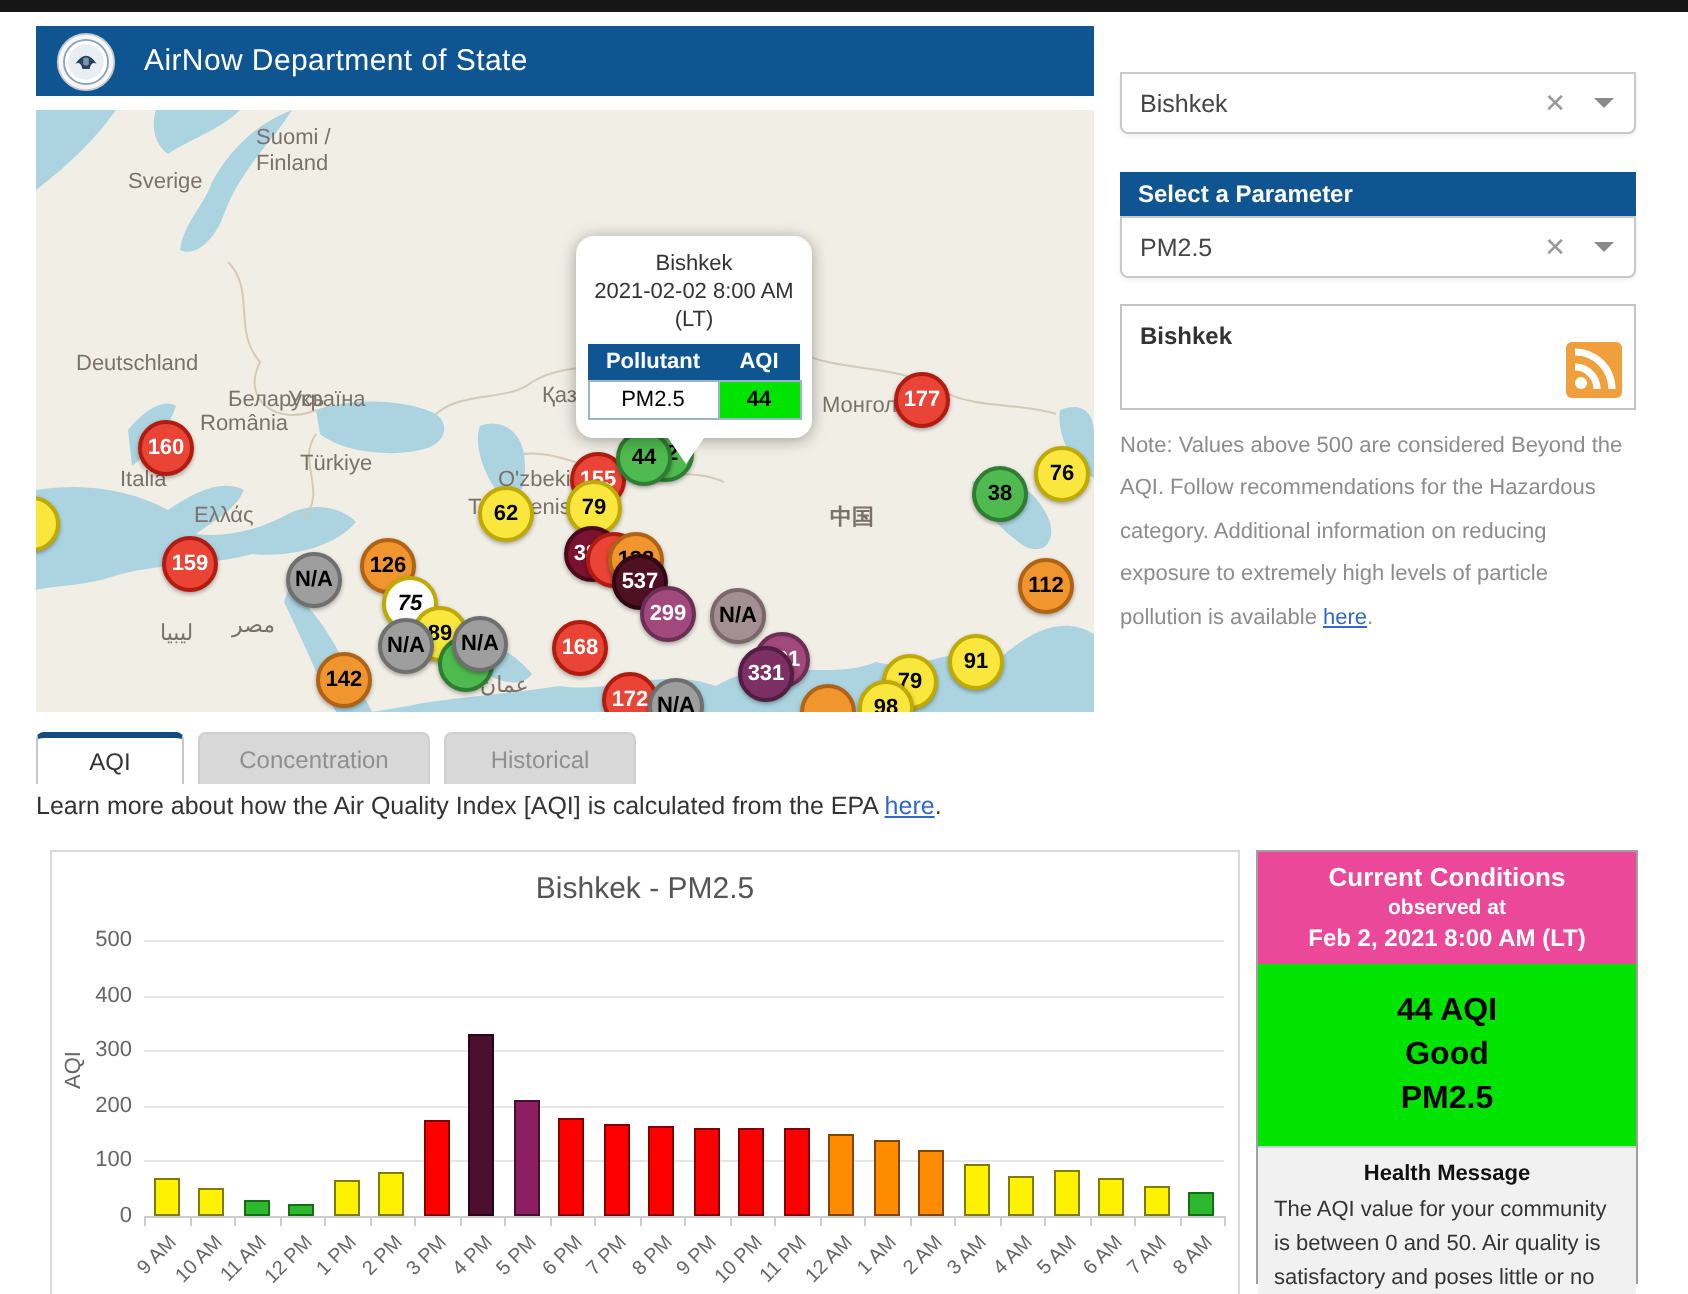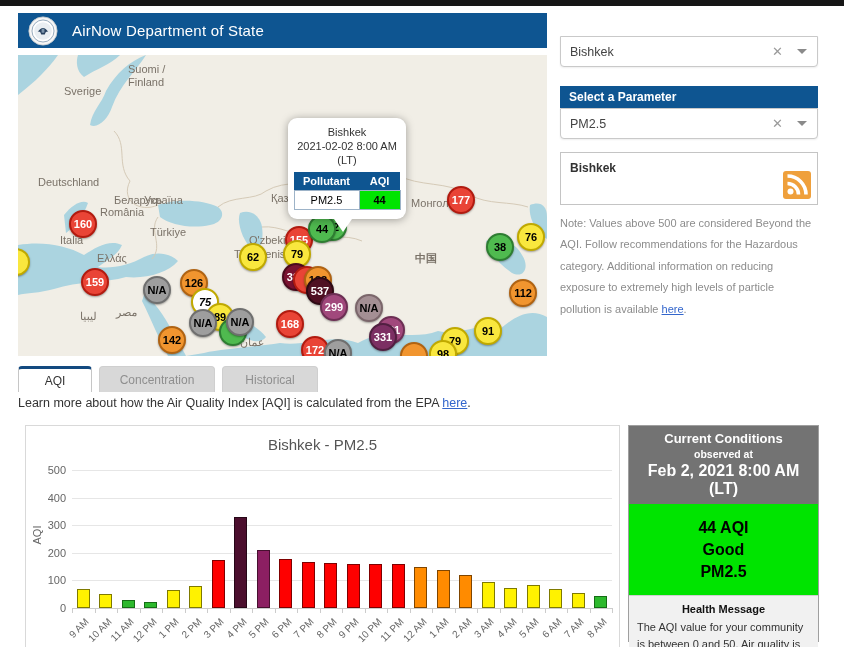--- a/index.html
+++ b/index.html
@@ -60,21 +60,21 @@
   .ytick{position:absolute;left:6px;width:34px;text-align:right;font-size:11px;color:#666;}
   .xtickmark{position:absolute;width:1px;height:5px;background:#ccc;}
   .bar{position:absolute;width:13px;box-sizing:border-box;border:1px solid;}
   .xlabel{position:absolute;width:70px;text-align:right;font-size:10px;color:#666;white-space:nowrap;
       transform-origin:100% 0;transform:rotate(-45deg);}
   
   #cc{left:628px;top:425px;width:191px;height:217px;border:1px solid #9f9f9f;box-sizing:border-box;background:#fff;}
   #cc .cchead{padding:5px 4px 6px 4px;text-align:center;color:#fff;}
   #cc .cchead .l1{font-size:13px;font-weight:bold;}
   #cc .cchead .l2{font-size:10.5px;font-weight:bold;margin-top:2px;}
-  #cc .cchead .l3{font-size:16px;font-weight:bold;margin-top:2px;text-align:center;}
+  #cc .cchead .l3{font-size:12px;font-weight:bold;margin-top:2px;text-align:center;}
   #cc .ccaqi{text-align:center;padding:13px 0 12px 0;color:#000;}
   #cc .ccaqi div{font-size:16px;font-weight:bold;line-height:22px;}
   #cc .cchealth{background:#f1f1f1;padding:7px 8px 8px 8px;border-top:1px solid #cfcfcf;}
   #cc .cchealth .ht{font-size:11px;font-weight:bold;text-align:center;color:#111;margin-bottom:4px;}
   #cc .cchealth .hb{font-size:11px;color:#333;line-height:1.55;}
 </style>
 </head>
 <body>
 
 <div id="page">
@@ -308,21 +308,21 @@
       <div class="xtickmark" style="left: 451px; top: 182px;"></div>
       <div class="xtickmark" style="left: 473.5px; top: 182px;"></div>
       <div class="xtickmark" style="left: 496px; top: 182px;"></div>
       <div class="xtickmark" style="left: 518.5px; top: 182px;"></div>
       <div class="xtickmark" style="left: 541px; top: 182px;"></div>
       <div class="xtickmark" style="left: 563.5px; top: 182px;"></div>
       <div class="xtickmark" style="left: 586px; top: 182px;"></div>
     </div>
 
   <div class="abs" id="cc">
-    <div class="cchead" style="background:#737373;">
+    <div class="cchead" style="background:#ec4899;">
       <div class="l1">Current Conditions</div>
       <div class="l2">observed at</div>
       <div class="l3">Feb 2, 2021 8:00 AM (LT)</div>
     </div>
     <div class="ccaqi" style="background:#00e400;">
       <div>44 AQI</div>
       <div>Good</div>
       <div>PM2.5</div>
     </div>
     <div class="cchealth">

